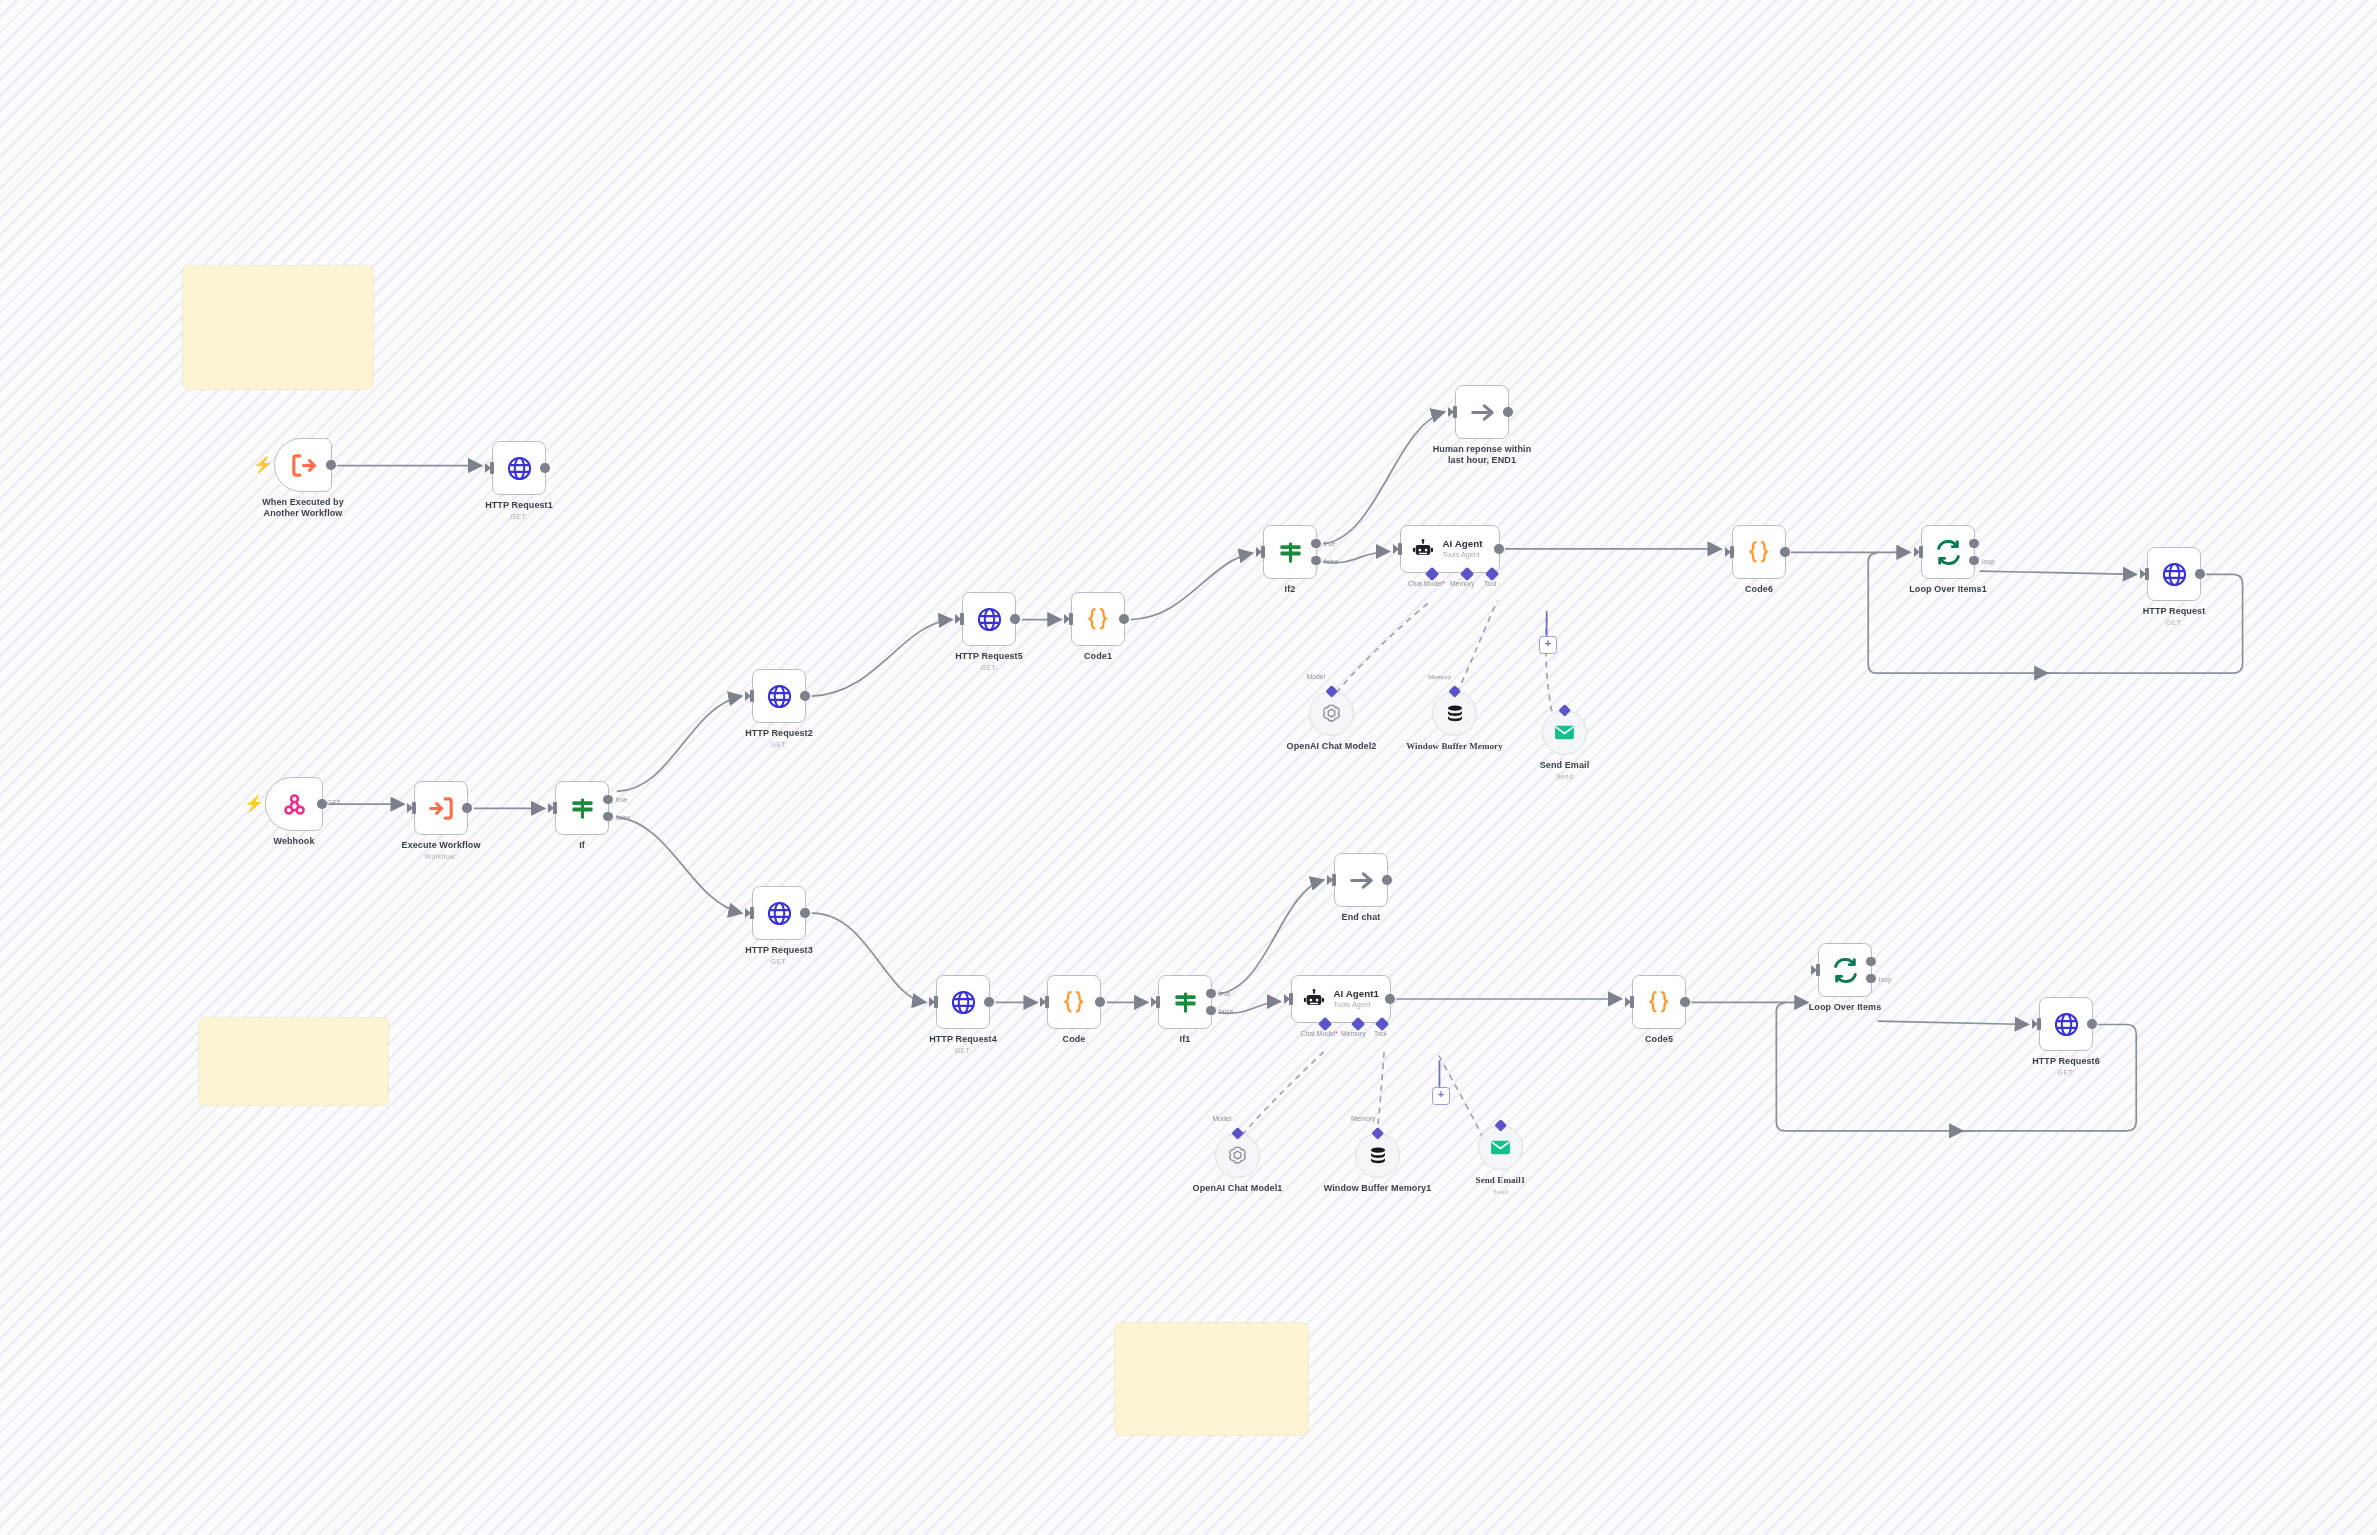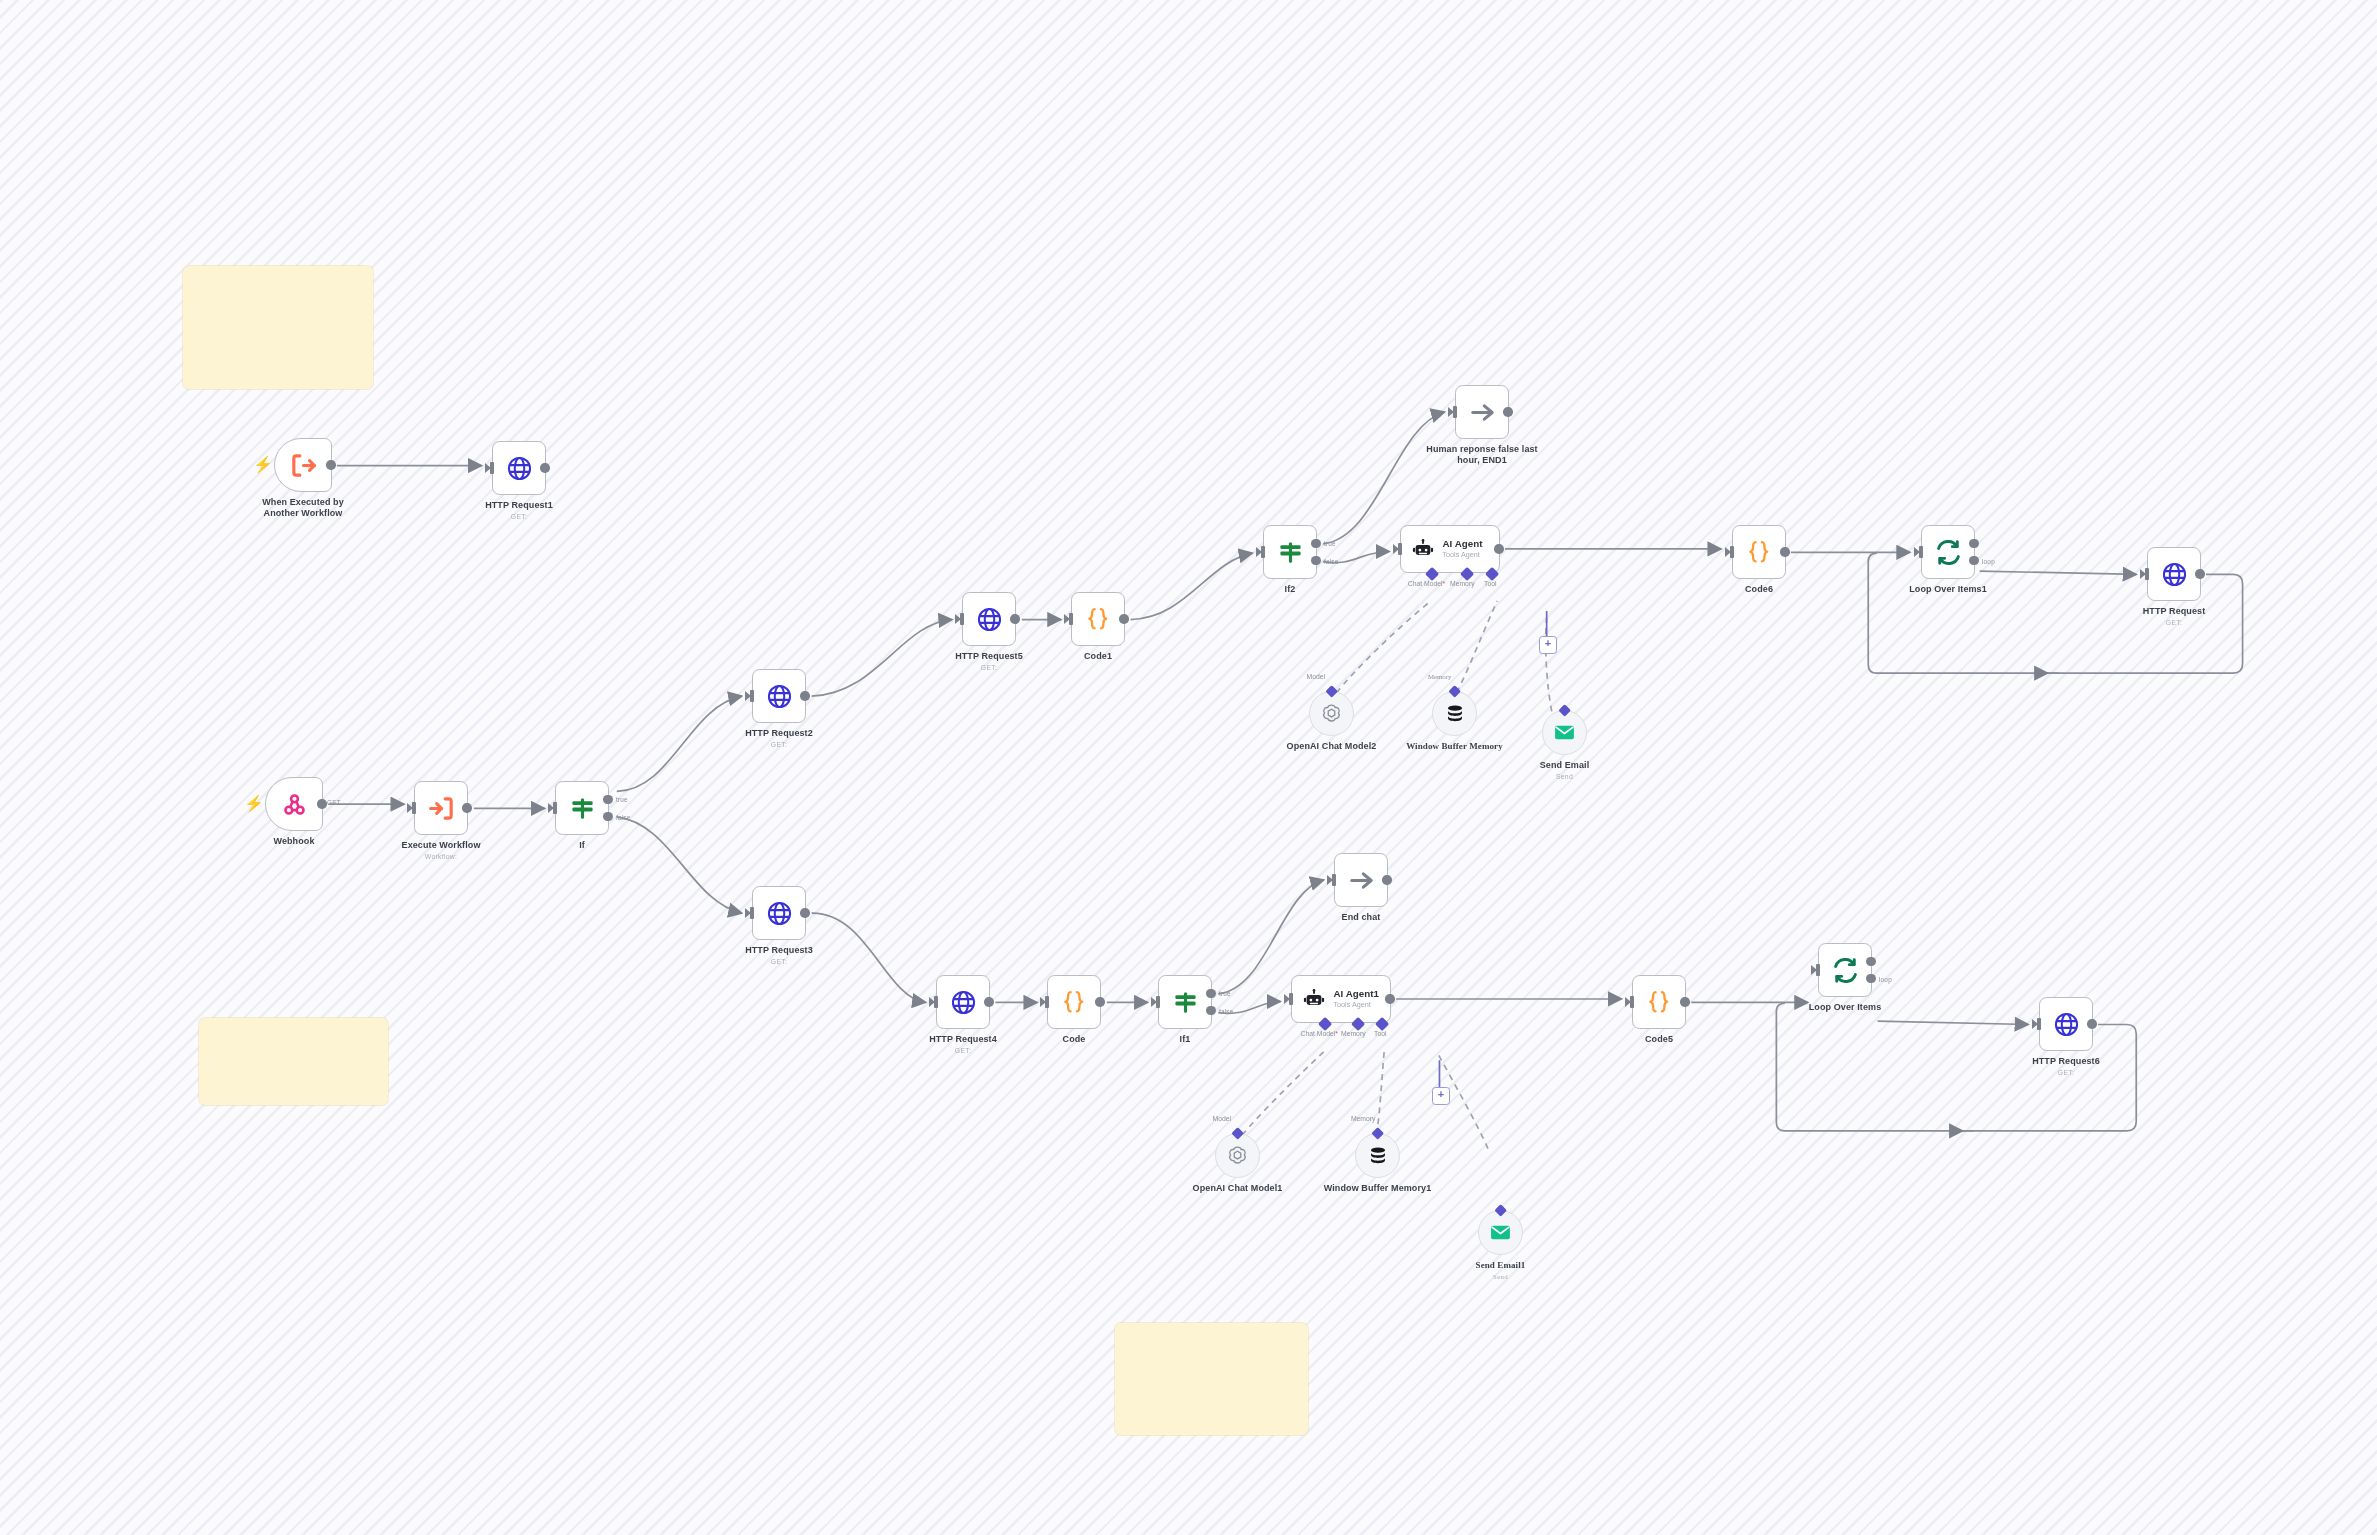--- a/index.html
+++ b/index.html
@@ -411,21 +411,21 @@
   <div class="node square" style="left:1455px; top:385px;">
     <div class="in-arrow"></div>
     <div class="in-bar"></div>
     <span>
       <svg width="29" height="29" viewBox="0 0 24 24" fill="none" stroke="#7d818c" stroke-width="2.6" stroke-linecap="round" stroke-linejoin="round">
         <path d="M4 12h15"></path>
           <path d="M13.5 6.5 20 12l-6.5 5.5"></path>
       </svg>
     </span>
     <div class="port out"></div>
-    <div class="node-label wrap">Human reponse false last hour, END1</div>
+    <div class="node-label wrap">Human reponse within last hour, END1</div>
   </div>
 
   <div class="node agent" style="left:1400px; top:525px;align-items:center;">
     <div class="in-arrow"></div>
     <div class="in-bar"></div>
     <span>
       <svg width="22" height="22" viewBox="0 0 24 24" fill="#1e2127">
         <rect x="4" y="7.5" width="16" height="11" rx="2.6"></rect>
         <rect x="11" y="3" width="2" height="3.5" rx="1"></rect>
         <circle cx="12" cy="2.6" r="1.5"></circle>
@@ -689,21 +689,21 @@
       <svg width="22" height="22" viewBox="0 0 24 24" fill="#16181d">
         <ellipse cx="12" cy="5.6" rx="7.6" ry="2.9"></ellipse>
         <path d="M4.4 8.4v2.8c0 1.6 3.4 2.9 7.6 2.9s7.6-1.3 7.6-2.9V8.4c0 1.6-3.4 2.9-7.6 2.9S4.4 10 4.4 8.4z"></path>
         <path d="M4.4 14.2V17c0 1.6 3.4 2.9 7.6 2.9s7.6-1.3 7.6-2.9v-2.8c0 1.6-3.4 2.9-7.6 2.9s-7.6-1.3-7.6-2.9z"></path>
       </svg>
     </span>
     <div class="conn-label" style="left:-5.1px; top:-19px;">Memory</div>
     <div class="node-label wrap">Window Buffer Memory1</div>
   </div>
 
-  <div class="subnode" style="left:1478px; top:1210px;font-family:Liberation Serif, serif;">
+  <div class="subnode" style="left:1478px; top:1125px;font-family:Liberation Serif, serif;">
     <div class="diamond top"></div>
     <span>
       <svg width="23" height="23" viewBox="0 0 24 24" fill="#12c08a">
         <rect x="2.2" y="5" width="19.6" height="14" rx="2"></rect>
         <path d="M3.4 6.6 12 13l8.6-6.4" fill="none" stroke="#ffffff" stroke-width="1.8" stroke-linecap="round" stroke-linejoin="round"></path>
       </svg>
     </span>
     <div class="node-label">Send Email1</div>
     <div class="node-sub" style="top:calc(100% + 19px);">Send</div>
   </div>

